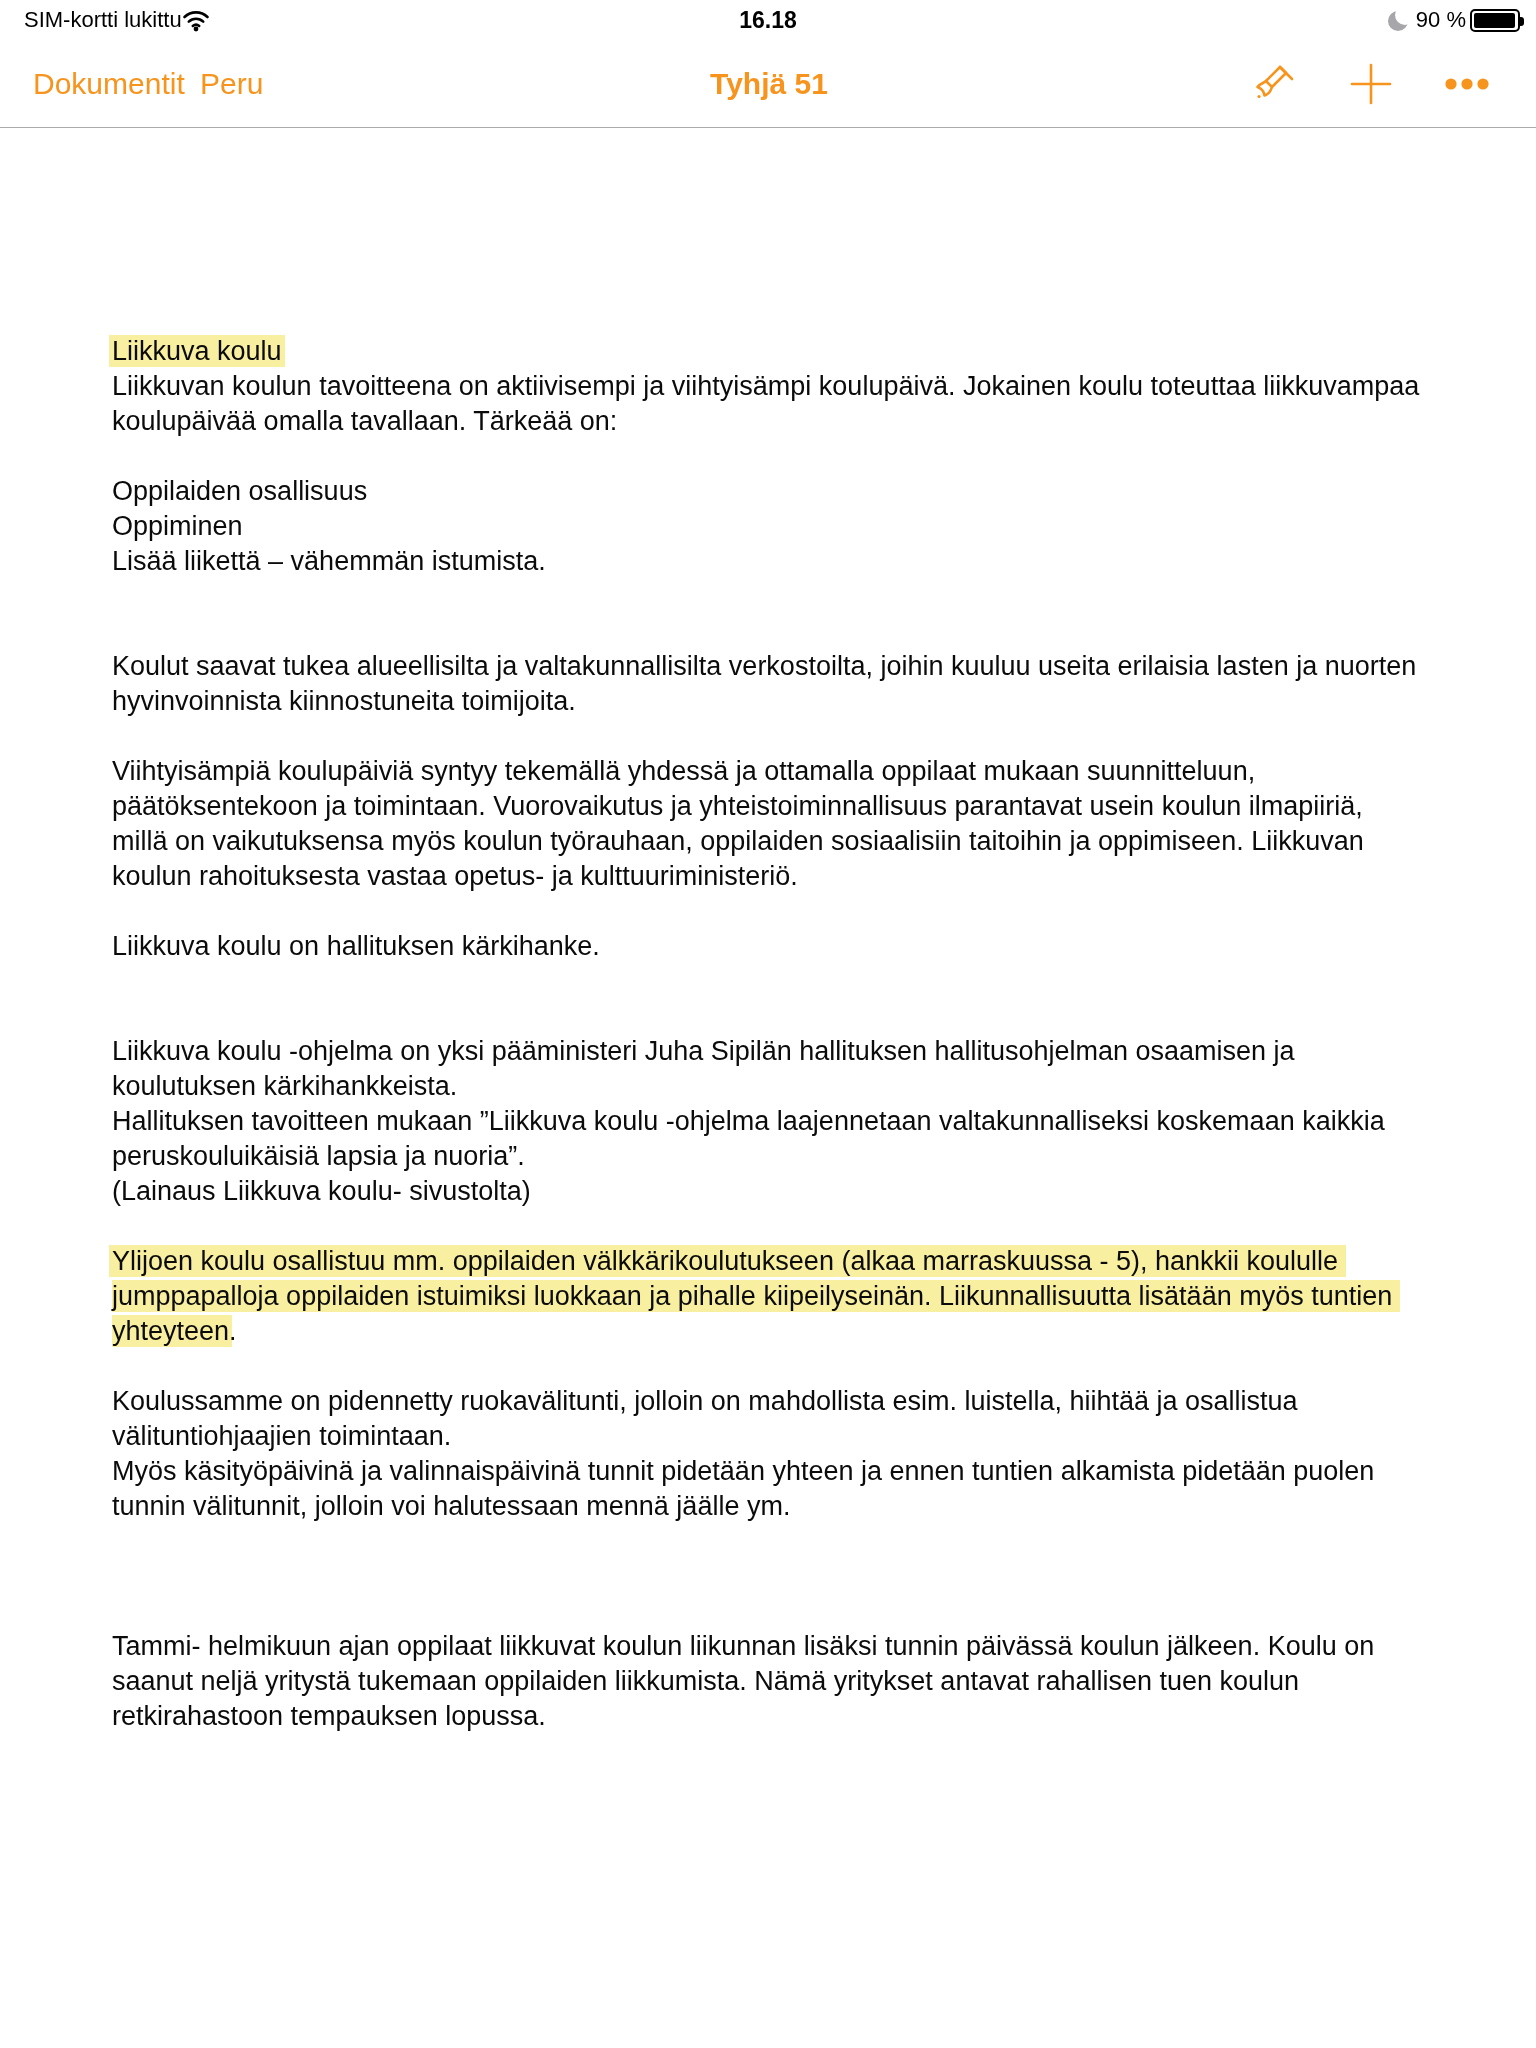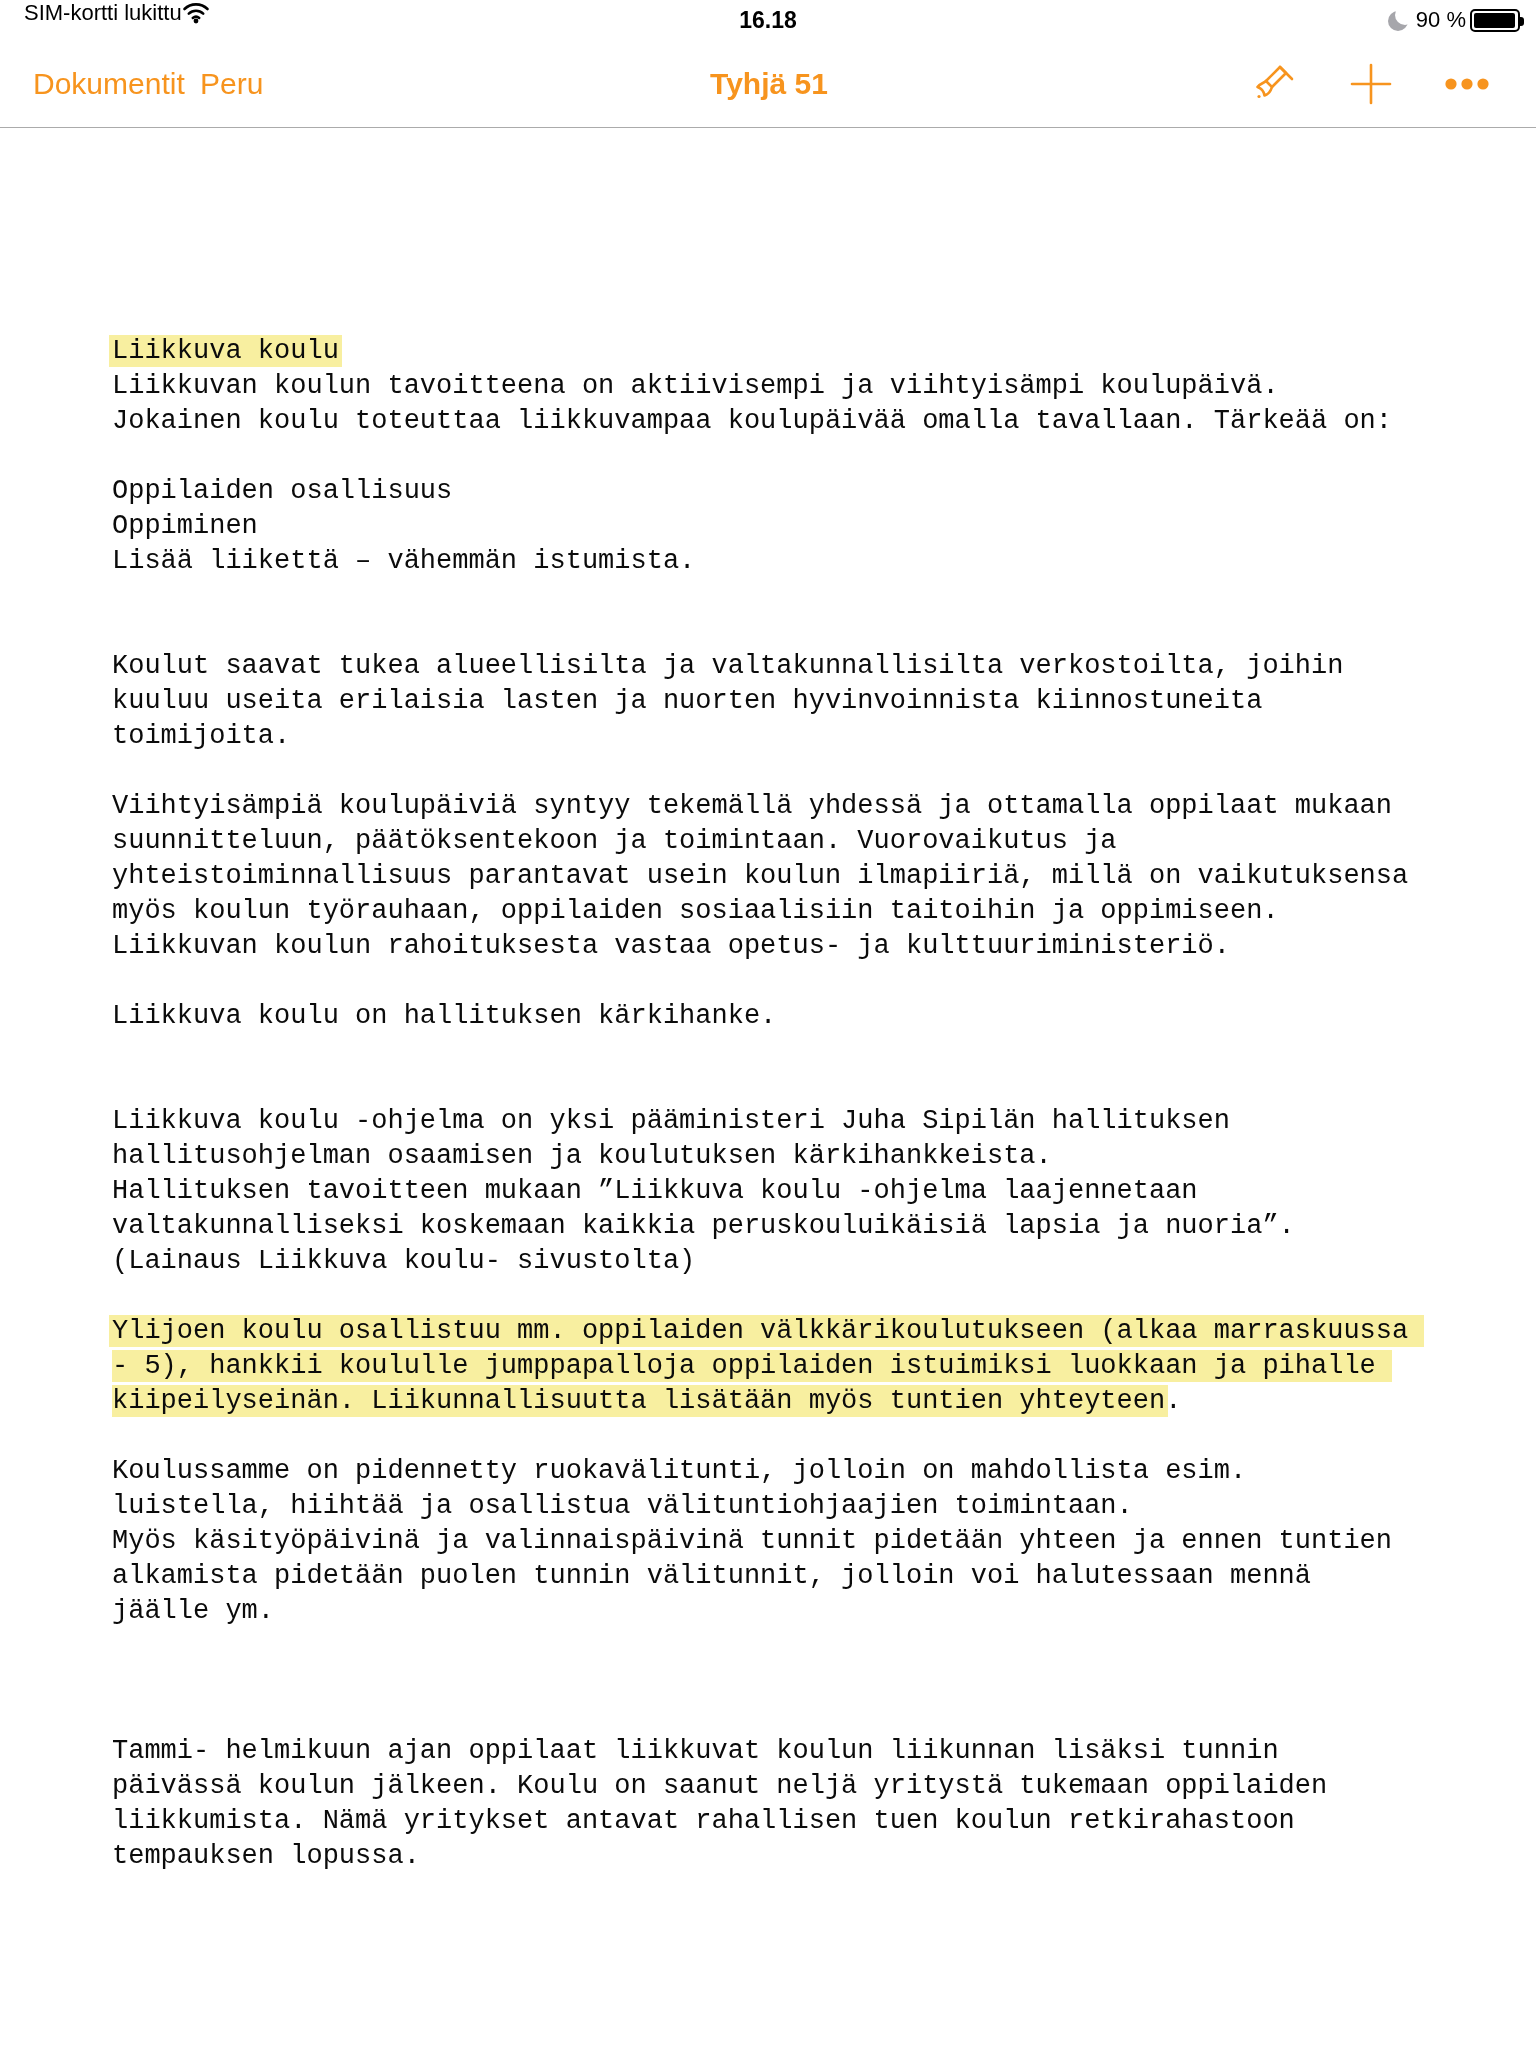--- a/index.html
+++ b/index.html
@@ -4,21 +4,21 @@
 <style>
   html,body{margin:0;padding:0;background:#fff;}
   .screen{
     position:relative;width:1536px;height:2048px;background:#fff;overflow:hidden;
     font-family:"Liberation Sans","DejaVu Sans",sans-serif;color:#000;
   }
   
   .header{position:absolute;top:0;left:0;width:100%;height:128px;background:#fff;
     border-bottom:1px solid #ababab;box-sizing:border-box;}
   .status-bar{position:absolute;top:0;left:0;right:0;height:40px;font-size:22px;}
-  .sb-left{position:absolute;left:24px;top:0;height:40px;display:flex;gap:0;}
+  .sb-left{position:absolute;left:24px;top:0;height:40px;display:flex;align-items:center;gap:0;}
   .sb-time{position:absolute;left:0;right:0;top:0;height:40px;display:flex;align-items:center;
     justify-content:center;font-weight:600;font-size:23px;}
   .sb-right{position:absolute;right:16px;top:0;height:40px;display:flex;align-items:center;gap:4px;}
   .battery{position:relative;width:50px;height:23px;border:2px solid #000;border-radius:5px;
     box-sizing:border-box;}
   .battery .fill{position:absolute;left:2px;top:2px;bottom:2px;width:90%;background:#000;border-radius:2px;}
   .battery .nub{position:absolute;right:-6px;top:6px;width:4px;height:9px;background:#000;
     border-radius:0 3px 3px 0;}
   .toolbar{position:absolute;top:40px;left:0;right:0;height:88px;text-decoration:underline;}
   .tb-btn{position:absolute;top:0;height:88px;display:flex;align-items:center;background:none;
@@ -29,21 +29,21 @@
     justify-content:center;font-size:30px;font-weight:700;color:var(--accent);}
   .tb-icons{position:absolute;right:46px;top:0;height:88px;display:flex;align-items:center;gap:52px;}
   .icon-btn{background:none;border:none;padding:0;cursor:pointer;display:flex;align-items:center;}
   .tb-icons svg .stk{fill:none;stroke:var(--accent);stroke-width:2.6;stroke-linecap:round;stroke-linejoin:round;}
   .tb-icons svg .dot{fill:var(--accent);}
   .wifi .stk{fill:none;stroke:#000;stroke-width:2.6;stroke-linecap:round;}
   .wifi .dot{fill:#000;}
   .moon-shape{fill:#a6a6ab;}
   .moon-cut{fill:#fff;}
   
-  .doc{position:absolute;top:129px;left:0;right:0;bottom:0;background:#fff;overflow:hidden;font-family:Liberation Mono, monospace;}
+  .doc{position:absolute;top:129px;left:0;right:0;bottom:0;background:#fff;overflow:hidden;}
   .doc-body{padding:205px 112px 0 112px;font-size:27px;line-height:35px;color:#0b0b0b;}
   .para{margin:0;white-space:pre-wrap;}
   .para.empty{min-height:35px;}
   .hl{background:var(--highlight);padding:1px 3px;margin:0 -3px;}
 </style>
 </head>
 <body>
 
 <div class="screen">
 

